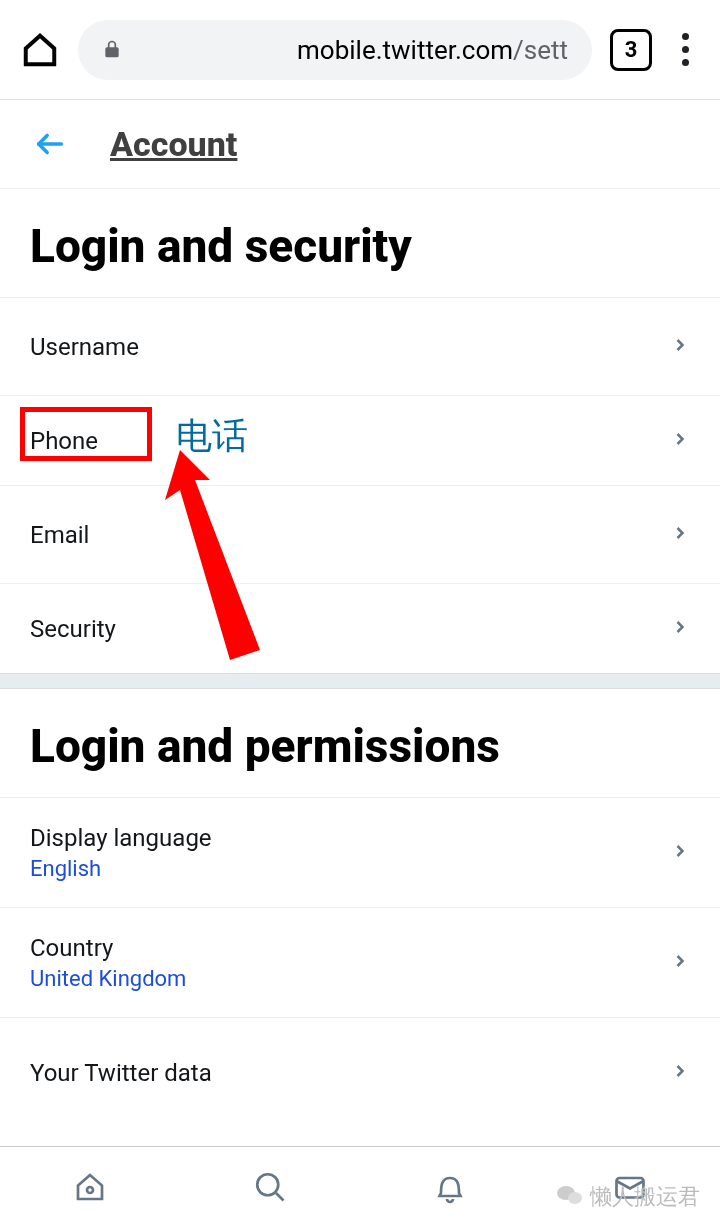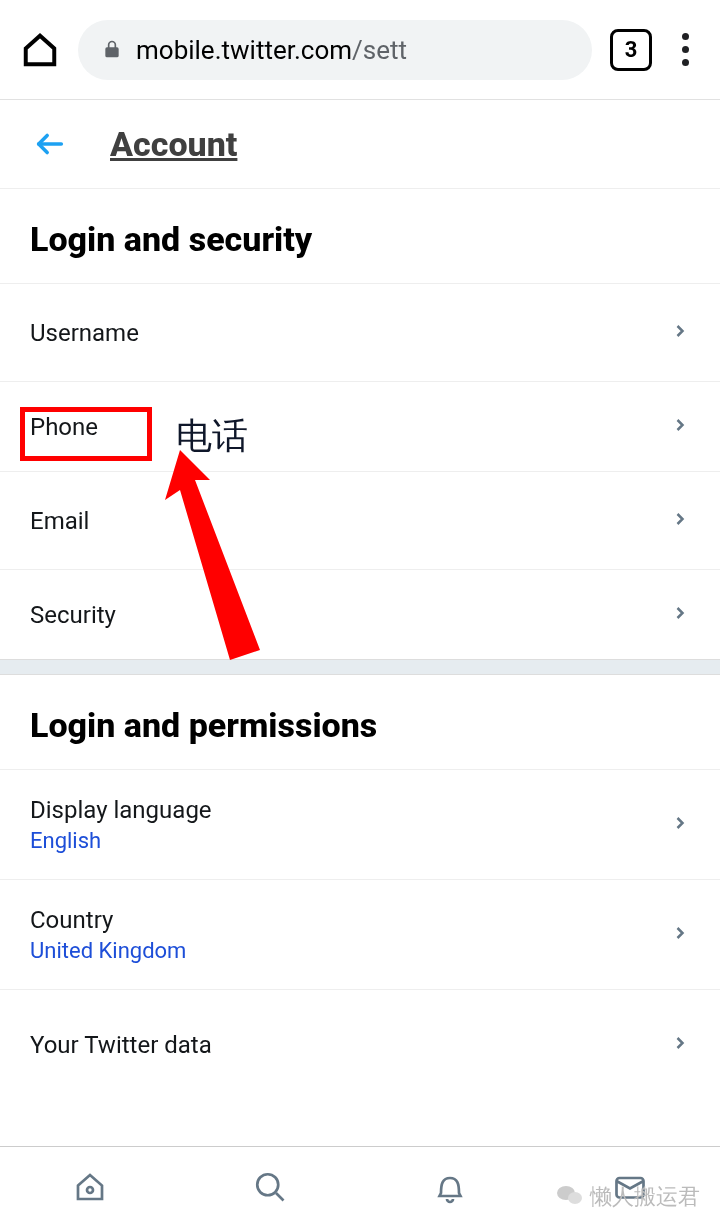--- a/index.html
+++ b/index.html
@@ -36,20 +36,21 @@
       background: #f1f3f4;
       border-radius: 50px;
       height: 60px;
       display: flex;
       align-items: center;
       padding: 8px 24px;
       font-size: 26px;
       color: #202124;
       overflow: hidden;
       gap: 14px;
+      justify-content: space-between;
     }
     .url-bar .lock-icon {
       flex-shrink: 0;
     }
     .url-text-wrap {
       white-space: nowrap;
       overflow: hidden;
     }
     .url-host {
       color: #000;
@@ -98,21 +99,21 @@
       justify-content: center;
     }
     .page-title {
       font-size: 34px;
       font-weight: 800;
       color: #404040;
       text-decoration: underline;
     }
     
     .section-title {
-      font-size: 34px;
+      font-size: 46px;
       font-weight: 800;
       color: #000;
       padding: 30px 18px 24px 30px;
     }
     .setting-item {
       display: flex;
       align-items: center;
       justify-content: space-between;
       padding: 26px 30px;
       border-top: 1px solid #eee;
@@ -168,21 +169,21 @@
       top: 407px;
       width: 132px;
       height: 54px;
       border: 5px solid #f00;
     }
     .annotation-text {
       position: absolute;
       left: 176px;
       top: 412px;
       font-size: 36px;
-      color: #0f172a;
+      color: #0369a1;
       font-family: "SimSun", "Songti SC", serif;
     }
     .annotation-arrow {
       position: absolute;
       left: 160px;
       top: 450px;
       pointer-events: none;
     }
     
     .watermark {

